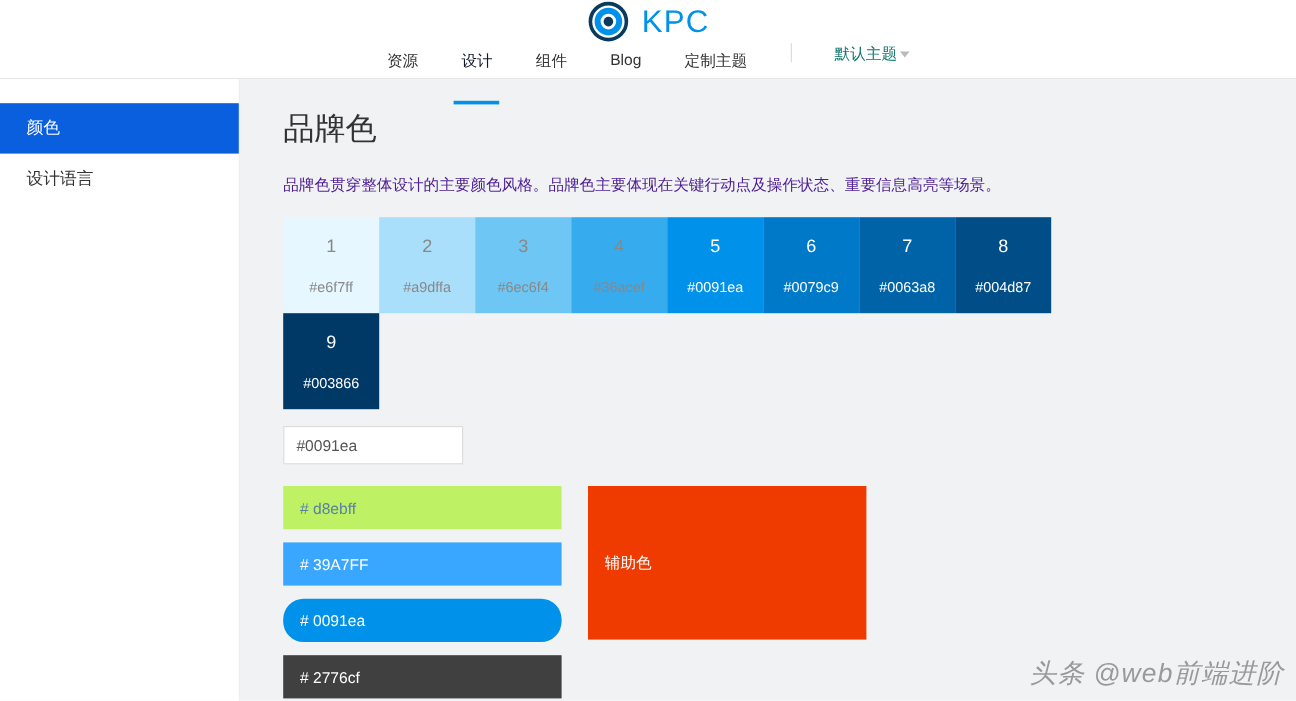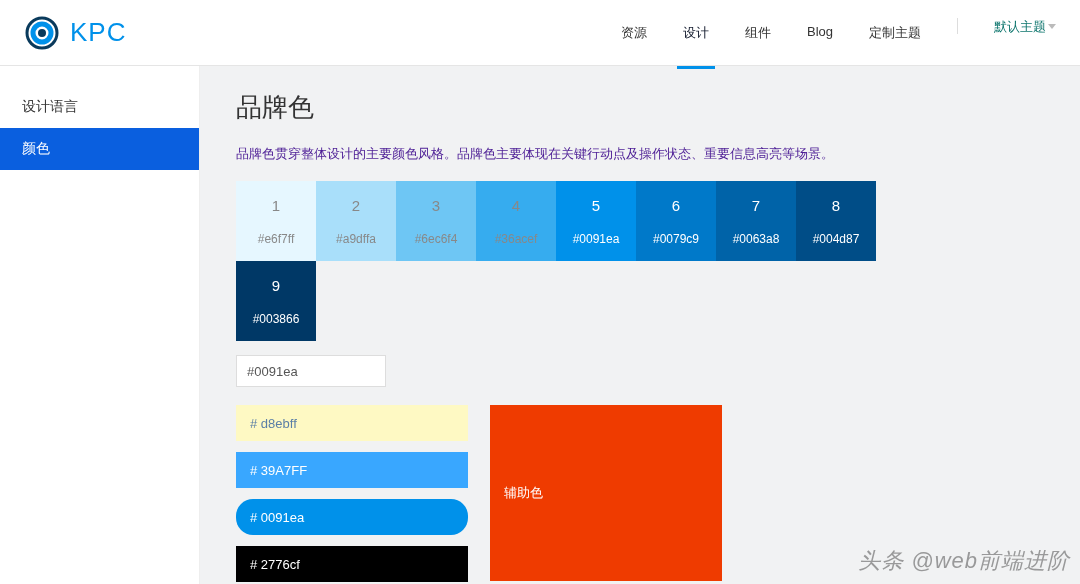--- a/index.html
+++ b/index.html
@@ -1,17 +1,17 @@
 <!DOCTYPE html>
 <html><head>
   <meta charset="utf-8">
   <style>
     * { margin: 0; padding: 0; box-sizing: border-box; }
     body { font-family: -apple-system, BlinkMacSystemFont, "Segoe UI", "PingFang SC", "Microsoft YaHei", sans-serif; background: #fff; width: 1080px; height: 584px; overflow: hidden; position: relative; }
-    .header { display: flex; align-items: center; justify-content: space-between; height: 66px; padding: 0 24px; border-bottom: 1px solid #e5e5e5; background: #fff; }
+    .header { display: flex; align-items: center; justify-content: space-between; height: 66px; padding: 0 24px; border-bottom: 1px solid #e5e5e5; background: #fff; flex-direction: column; }
     .logo-wrap { display: flex; align-items: center; gap: 10px; }
     .logo-text { color: #0091ea; font-size: 26px; font-weight: 500; letter-spacing: 1px; }
     .nav { display: flex; align-items: flex-start; gap: 36px; font-size: 13px; color: #333; }
     .nav-item { position: relative; cursor: pointer; padding: 6px 0; }
     .nav-item.active { color: #0f172a; }
     .nav-underline { position: absolute; left: -6px; right: -6px; bottom: -21px; height: 3px; background: #0091ea; }
     .divider-v { width: 1px; height: 16px; background: #ddd; }
     .theme-select { display: flex; align-items: center; gap: 2px; color: #0f766e; cursor: pointer; }
     .chev-down { width: 0; height: 0; border-left: 4px solid transparent; border-right: 4px solid transparent; border-top: 5px solid #bbb; }
     .layout { display: flex; height: calc(584px - 66px); }
@@ -24,21 +24,21 @@
     .swatch-row { display: flex; flex-wrap: wrap; width: 640px; }
     .swatch { width: 80px; height: 80px; display: flex; flex-direction: column; align-items: center; justify-content: center; gap: 18px; font-size: 12px; cursor: pointer; }
     .swatch .num { font-size: 15px; }
     .swatch.dark { color: #fff; }
     .swatch.light { color: #888; }
     .input-box { margin-top: 14px; width: 150px; height: 32px; border: 1px solid #ddd; background: #fff; padding: 0 10px; font-size: 13px; color: #555; display: flex; align-items: center; }
     .bottom { display: flex; margin-top: 18px; gap: 22px; }
     .stack { display: flex; flex-direction: column; gap: 11px; }
     .bar { width: 232px; height: 36px; display: flex; align-items: center; padding-left: 14px; color: #fff; font-size: 13px; cursor: default; }
     .bar.light-text { color: #5b7fa6; }
-    .aux-block { width: 232px; height: 176px; background: #ef3b00; color: #fff; display: flex; align-items: center; padding-left: 14px; font-size: 13px; }
+    .aux-block { width: 232px; height: 128px; background: #ef3b00; color: #fff; display: flex; align-items: center; padding-left: 14px; font-size: 13px; }
     .watermark { position: absolute; right: 10px; bottom: 8px; font-size: 22px; font-weight: 400; color: rgba(80,80,80,0.55); font-style: italic; letter-spacing: 1px; pointer-events: none; }
   </style>
 </head>
 <body>
 
 <div class="header">
   <div class="logo-wrap">
     <svg width="36" height="36" viewBox="0 0 36 36">
       <circle cx="18" cy="18" r="15" fill="none" stroke="#0a3a5c" stroke-width="3"></circle>
       <circle cx="18" cy="18" r="9" fill="none" stroke="#0091ea" stroke-width="5"></circle>
@@ -55,22 +55,22 @@
       <div class="divider-v"></div>
       <div class="theme-select">
         <span>默认主题</span>
         <span class="chev-down"></span>
       </div>
     </div>
 </div>
 
 <div class="layout">
   <div class="sidebar" id="sidebar">
+      <div class="side-item active">颜色</div>
       <div class="side-item">设计语言</div>
-      <div class="side-item active">颜色</div>
     </div>
   <div class="content">
     <div class="title">品牌色</div>
     <div class="desc">品牌色贯穿整体设计的主要颜色风格。品牌色主要体现在关键行动点及操作状态、重要信息高亮等场景。</div>
     <div class="swatch-row" id="swatches">
         <div class="swatch light" style="background: rgb(230, 247, 255);">
           <div class="num">1</div>
           <div>#e6f7ff</div>
         </div>
         <div class="swatch light" style="background: rgb(169, 223, 250);">
@@ -104,24 +104,24 @@
         <div class="swatch dark" style="background: rgb(0, 56, 102);">
           <div class="num">9</div>
           <div>#003866</div>
         </div>
       </div>
     <div class="input-box">
         <span>#0091ea</span>
       </div>
     <div class="bottom">
       <div class="stack" id="bars">
-          <div class="bar light-text" style="background: #fef9c3;"># d8ebff</div>
+          <div class="bar light-text" style="background: #bef264;"># d8ebff</div>
           <div class="bar" style="background: rgb(57, 167, 255);"># 39A7FF</div>
           <div class="bar" style="background: rgb(0, 145, 234); border-radius: 17px;"># 0091ea</div>
-          <div class="bar" style="background: #000000;"># 2776cf</div>
+          <div class="bar" style="background: #404040;"># 2776cf</div>
         </div>
       <div class="aux-block">
         <span>辅助色</span>
       </div>
     </div>
   </div>
 </div>
 
 <div class="watermark">头条 @web前端进阶</div>
 

